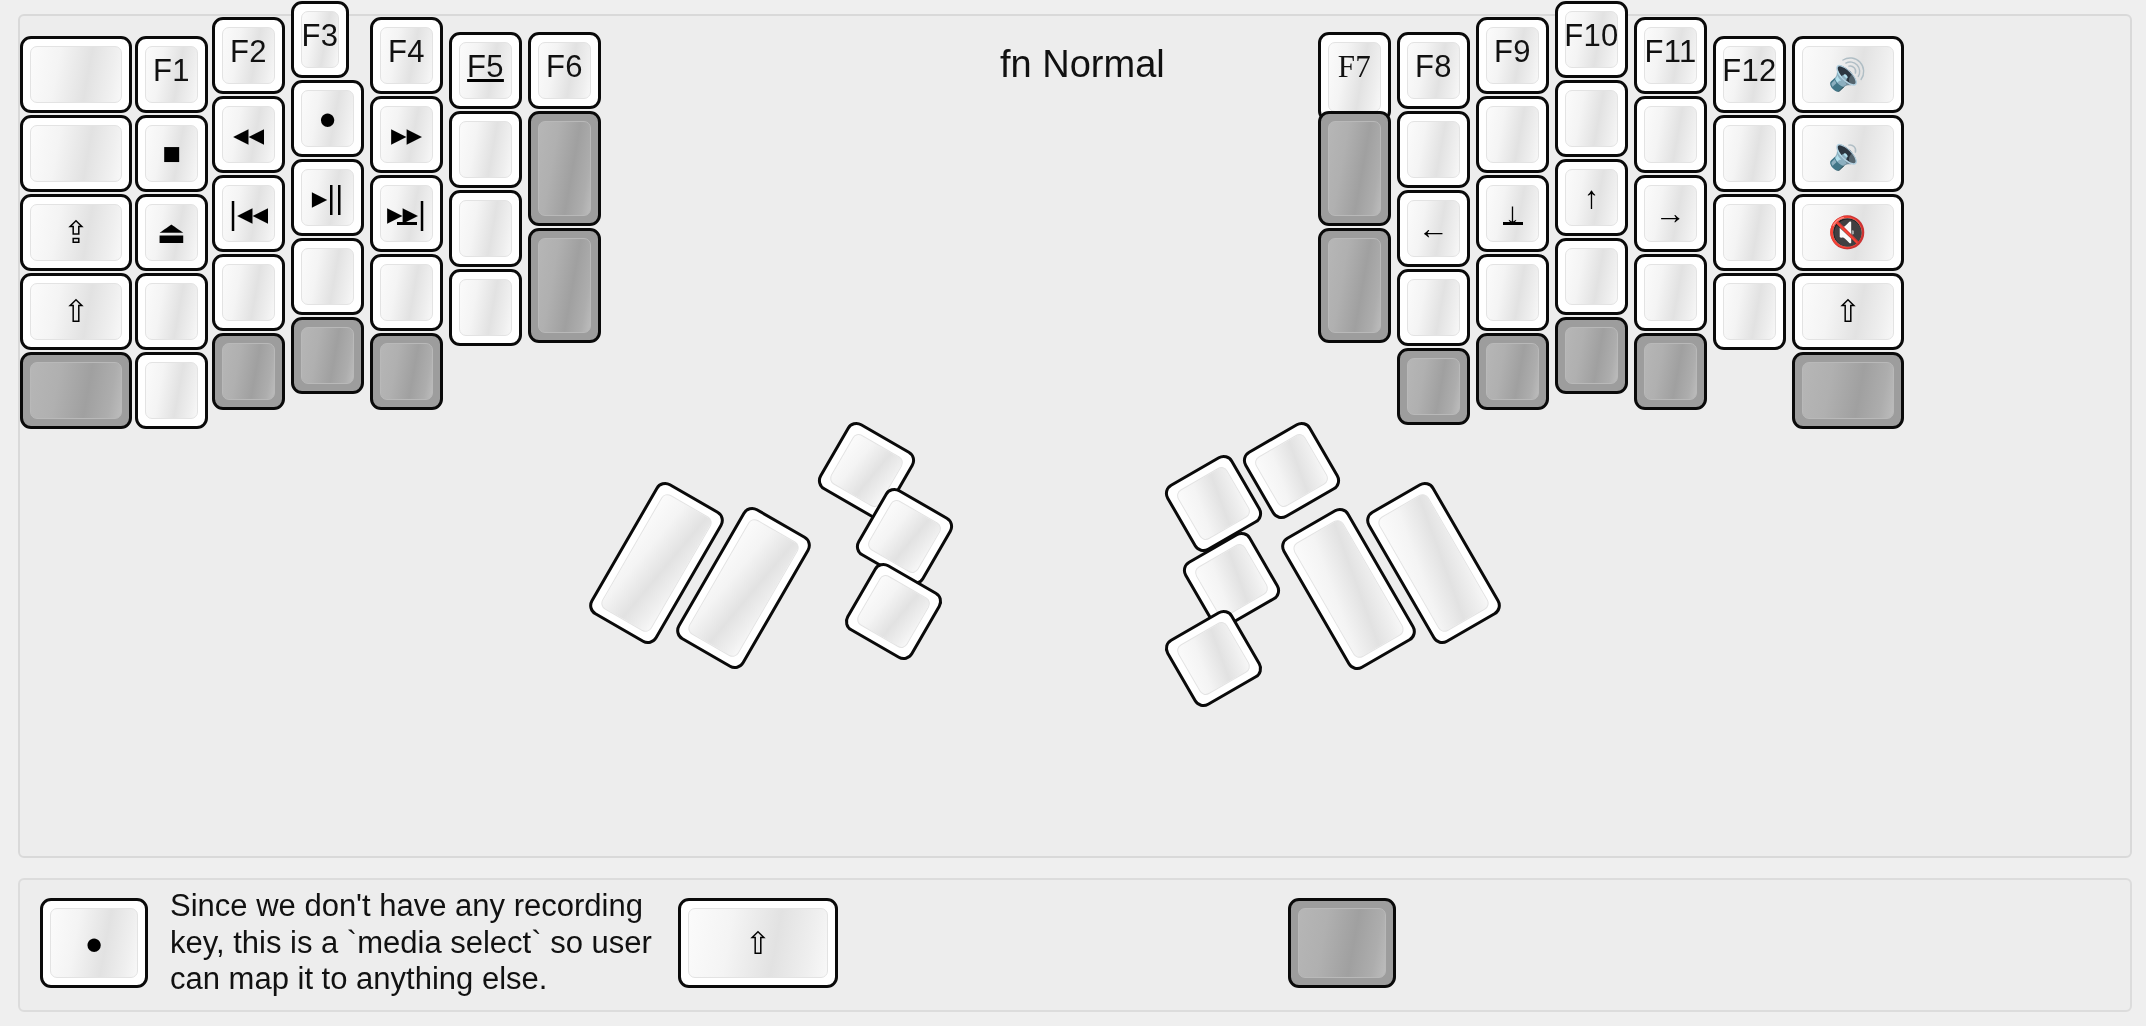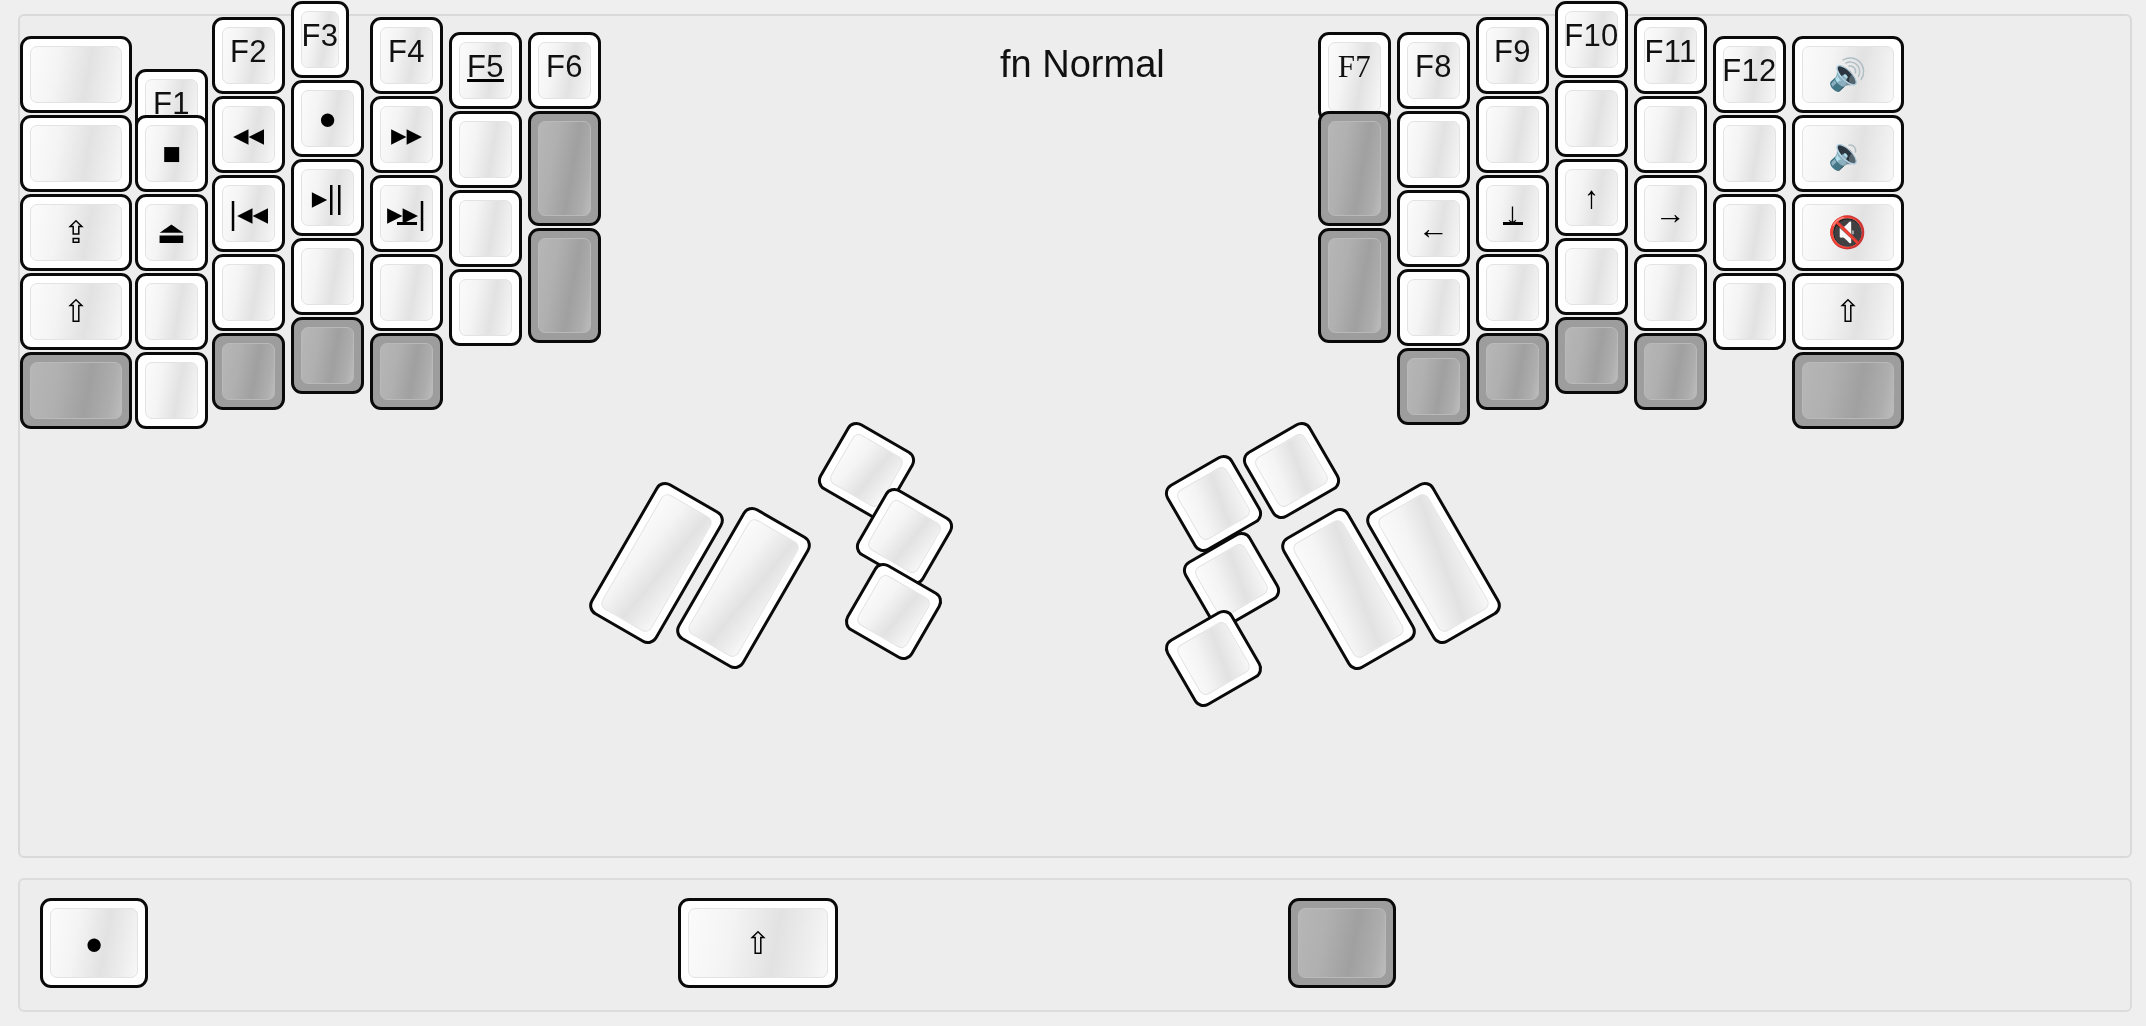--- a/index.html
+++ b/index.html
@@ -114,21 +114,21 @@
       </div>
     </div>
     <div class="key" style="left: 20px; top: 273px; width: 112px; height: 77px;">
       <div class="top">
         <span class="glyph">⇧</span>
       </div>
     </div>
     <div class="key trans" style="left: 20px; top: 352px; width: 112px; height: 77px;">
       <div class="top"></div>
     </div>
-    <div class="key fnrow" style="left: 135px; top: 36px; width: 73px; height: 77px; margin-top: 33px;">
+    <div class="key fnrow" style="left: 135px; top: 36px; width: 73px; height: 77px;">
       <div class="top">
         <span class="lbl">F1</span>
       </div>
     </div>
     <div class="key" style="left: 135px; top: 115px; width: 73px; height: 77px;">
       <div class="top">
         <span class="glyph">■</span>
       </div>
     </div>
     <div class="key" style="left: 135px; top: 194px; width: 73px; height: 77px;">
@@ -392,20 +392,23 @@
   </div>
 <div id="legend-layer">
     <div class="legend-item" style="left: 40px; top: 878px;">
       <div class="legend-key" style="position: relative; width: 108px; height: 90px;">
         <div class="key" style="left: 0px; top: 0px; width: 108px; height: 90px;">
           <div class="top">
             <span class="glyph">●</span>
           </div>
         </div>
       </div>
+      <div class="legend-text">Since we don't have any recording
+key, this is a `media select` so user
+can map it to anything else.</div>
     </div>
     <div class="legend-item" style="left: 678px; top: 878px;">
       <div class="legend-key" style="position: relative; width: 160px; height: 90px;">
         <div class="key" style="left: 0px; top: 0px; width: 160px; height: 90px;">
           <div class="top">
             <span class="glyph">⇧</span>
           </div>
         </div>
       </div>
     </div>

